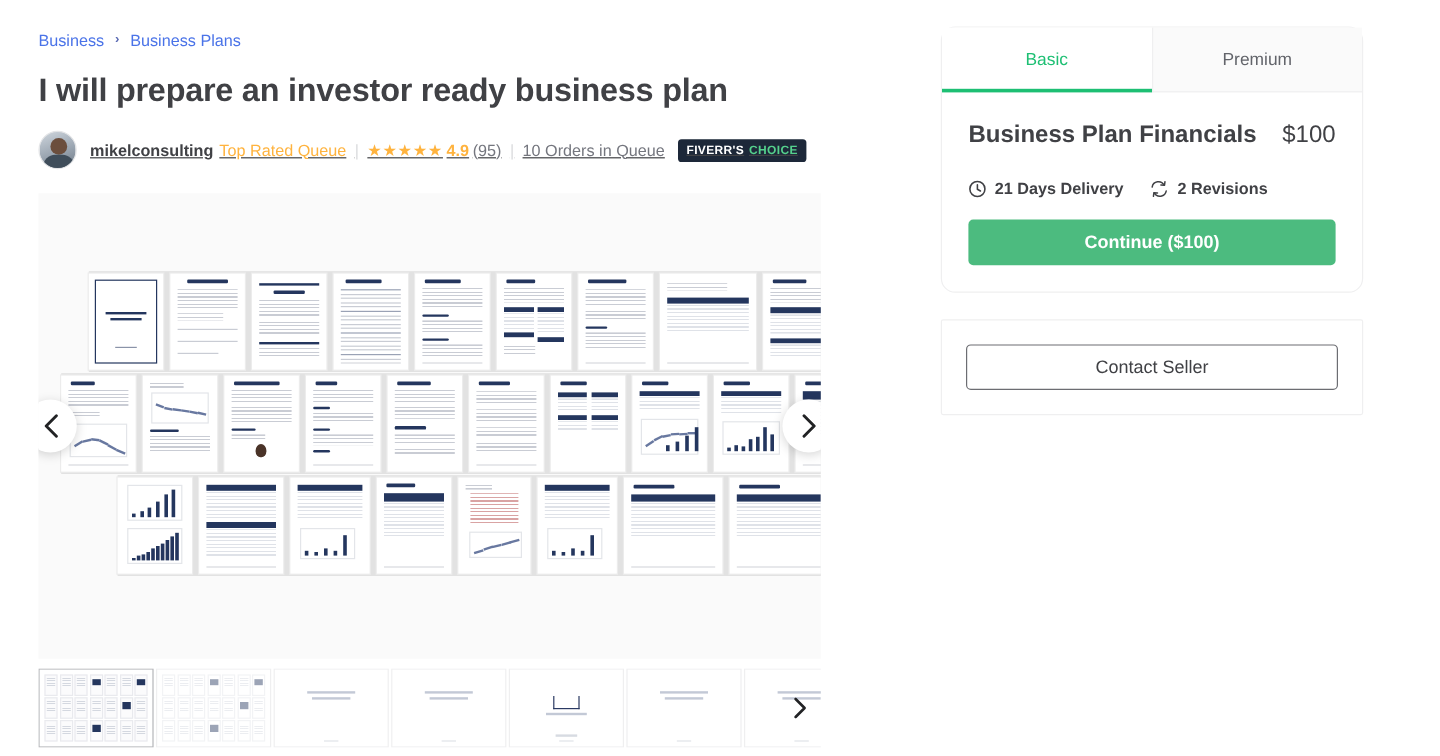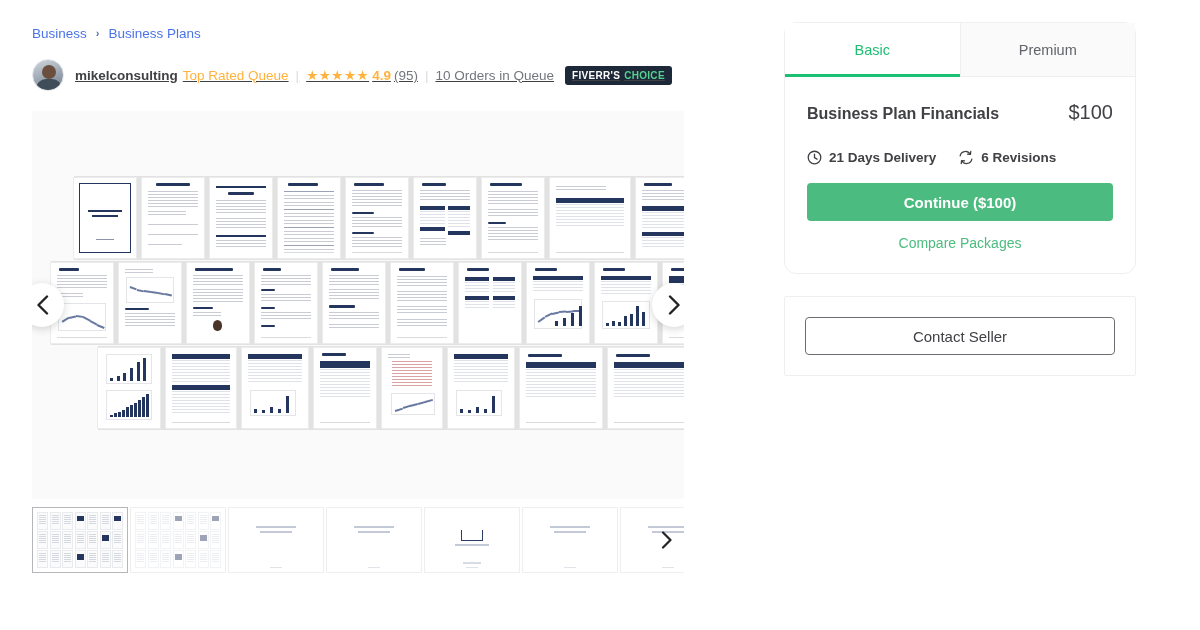--- a/index.html
+++ b/index.html
@@ -171,21 +171,21 @@
   .tab.active {
     background: #ffffff; color: #1dbf73; font-weight: normal;
     border-bottom: none;
   }
   .tab.active::after {
     content:""; position:absolute; left:0; right:0; bottom:0; height:3px; background:#1dbf73;
   }
 
   .pkg-body { padding: 24px 22px 22px 22px; }
   .pkg-head { display: flex; align-items: baseline; justify-content: space-between; }
-  .pkg-name { font-size: 16px; font-weight: bold; color: #404145; }
+  .pkg-name { font-size: 20px; font-weight: bold; color: #404145; }
   .pkg-price { font-size: 20px; font-weight: normal; color: #404145; }
   .pkg-desc { margin-top: 23px; font-size: 14px; line-height: 20px; color: #62646a; }
 
   .meta-row { margin-top: 26px; display: flex; align-items: center; gap: 22px; font-size: 13.5px; font-weight: bold; color: #404145; }
   .meta-item { display: flex; align-items: center; gap: 7px; }
   .meta-item svg { display: block; }
 
   .continue-btn {
     margin-top: 18px; width: 100%; height: 38px;
     background: #4cbb7f; color: #fff; border: none; border-radius: 4px;
@@ -214,20 +214,21 @@
 <div class="page">
 
   <div class="left-col">
 
     <div class="breadcrumb">
       <a href="#">Business</a>
       <span class="bc-sep">›</span>
       <a href="#">Business Plans</a>
     </div>
 
+    <h1 class="gig-title">I will prepare an investor ready business plan</h1>
 
     <div class="seller-row">
       <div class="avatar"></div>
       <span class="seller-name">mikelconsulting</span>
       <span class="top-rated">Top Rated Queue</span>
       <span class="pipe">|</span>
       <span class="stars">★★★★★</span>
       <span class="rating-num">4.9</span>
       <span class="rating-count">(95)</span>
       <span class="pipe">|</span>
@@ -653,26 +654,25 @@
             </svg>
             <span>21 Days Delivery</span>
           </span>
           <span class="meta-item">
             <svg width="16" height="15" viewBox="0 0 18 16" aria-hidden="true">
               <path d="M2.4 6.2 A6 6 0 0 1 13.6 4.4" fill="none" stroke="#404145" stroke-width="1.4" stroke-linecap="round"></path>
               <path d="M15.6 9.8 A6 6 0 0 1 4.4 11.6" fill="none" stroke="#404145" stroke-width="1.4" stroke-linecap="round"></path>
               <path d="M10.6 4.2 L14 4.5 L14.4 1.1" fill="none" stroke="#404145" stroke-width="1.4" stroke-linecap="round" stroke-linejoin="round"></path>
               <path d="M7.4 11.8 L4 11.5 L3.6 14.9" fill="none" stroke="#404145" stroke-width="1.4" stroke-linecap="round" stroke-linejoin="round"></path>
             </svg>
-            <span>6 Revisions</span>
+            <span>2 Revisions</span>
           </span>
         </div>
 
         <button class="continue-btn">Continue ($100)</button>
-        <a class="compare-link" href="#">Compare Packages</a>
       </div>
     </div>
 
     <div class="contact-card">
       <button class="contact-btn">Contact Seller</button>
     </div>
 
   </div>
 
 </div>

